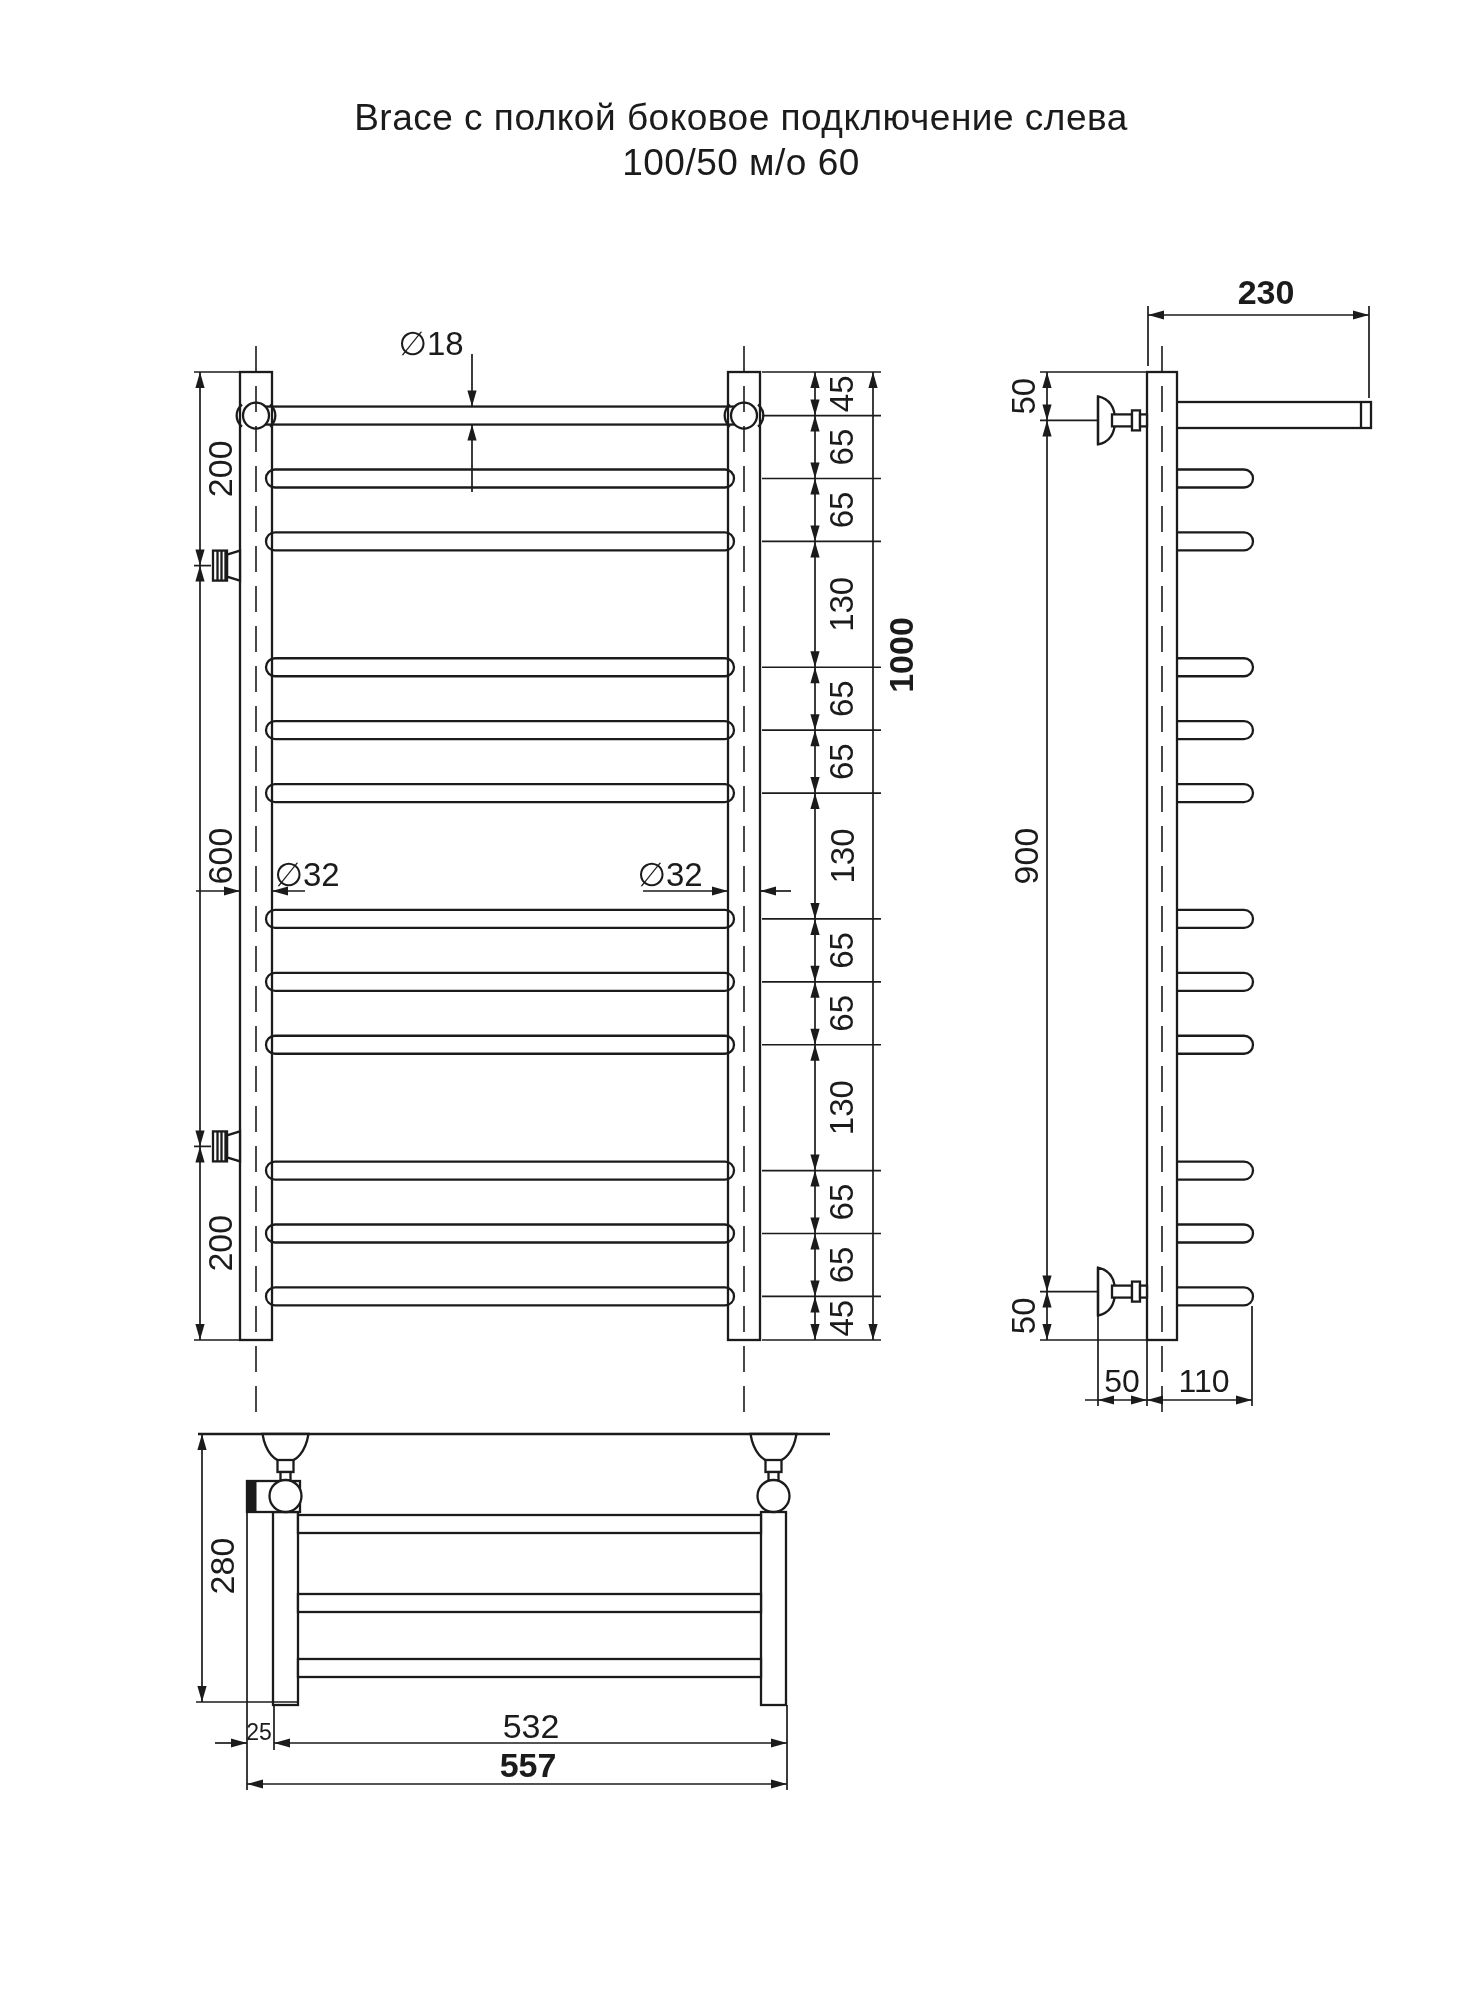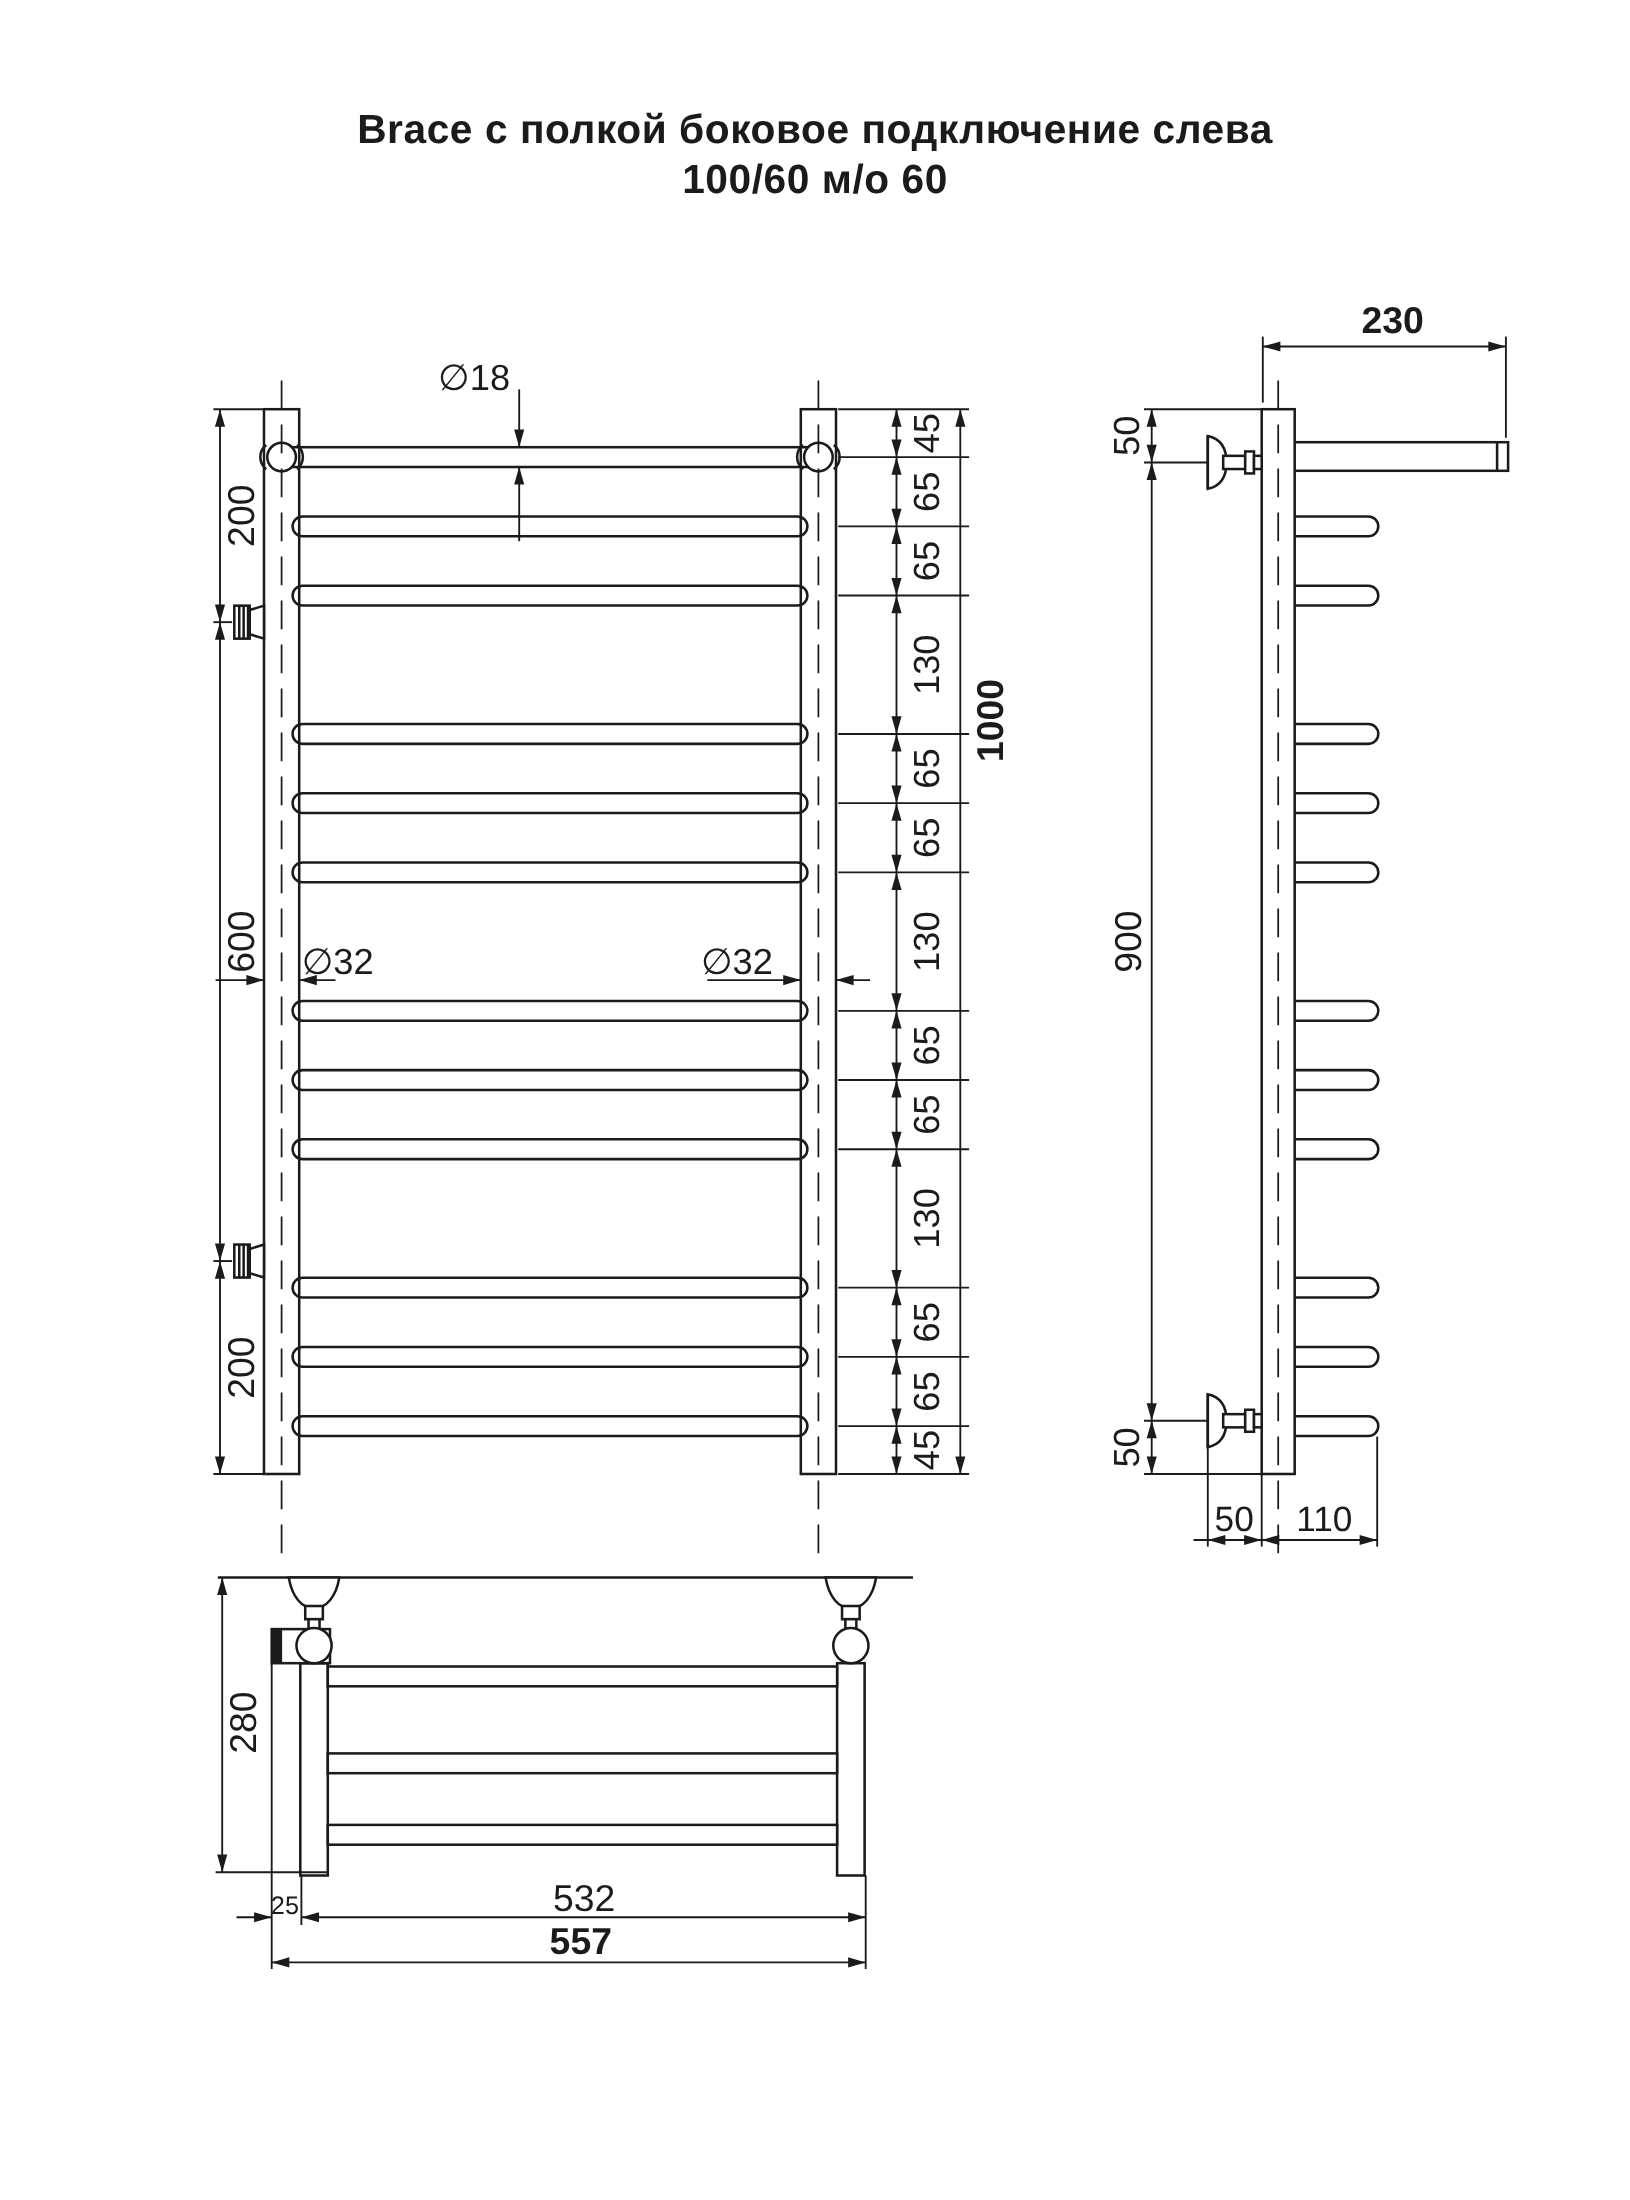--- a/index.html
+++ b/index.html
@@ -1,37 +1,37 @@
 <!DOCTYPE html>
 <html><head>
 <meta charset="utf-8">
 <style>
   html,body{margin:0;padding:0;background:#ffffff;}
   .stage{position:relative;width:1482px;height:2000px;background:#ffffff;overflow:hidden;
          font-family:"Liberation Sans","DejaVu Sans",sans-serif;}
   .title-block{position:absolute;left:0;top:0;width:100%;text-align:center;color:#1b1b1b;}
-  .title-line{width:100%;font-size:37px;line-height:44px;letter-spacing:0.5px;font-weight:bold;}
+  .title-line{width:100%;font-size:37px;line-height:44px;letter-spacing:0.5px;}
   #t1{position:absolute;top:96px;left:0;right:0;}
   #t2{position:absolute;top:141px;left:0;right:0;}
   svg{position:absolute;left:0;top:0;}
   svg text{fill:#1b1b1b;}
   .ol{stroke:#1b1b1b;stroke-width:2.3;fill:none;}
   .olw{stroke:#1b1b1b;stroke-width:2.3;fill:#ffffff;}
   .dim{stroke:#1b1b1b;stroke-width:1.7;fill:none;}
   .cl{stroke:#1b1b1b;stroke-width:1.6;fill:none;stroke-dasharray:26 14;}
   .ar{fill:#1b1b1b;stroke:none;}
   .blk{fill:#1b1b1b;stroke:#1b1b1b;stroke-width:1;}
 </style>
 </head>
 <body>
 
 <div class="stage">
   <div class="title-block">
     <div id="t1" class="title-line">Brace с полкой  боковое подключение слева</div>
-    <div id="t2" class="title-line">100/60 м/о 60</div>
+    <div id="t2" class="title-line">100/50 м/о 60</div>
   </div>
   <svg id="cad" width="1482" height="2000" viewBox="0 0 1482 2000">
       <g>
         <rect x="266" y="469.48" width="468" height="18" class="olw" rx="9"></rect>
         <rect x="266" y="532.4" width="468" height="18" class="olw" rx="9"></rect>
         <rect x="266" y="658.24" width="468" height="18" class="olw" rx="9"></rect>
         <rect x="266" y="721.16" width="468" height="18" class="olw" rx="9"></rect>
         <rect x="266" y="784.0799999999999" width="468" height="18" class="olw" rx="9"></rect>
         <rect x="266" y="909.92" width="468" height="18" class="olw" rx="9"></rect>
         <rect x="266" y="972.84" width="468" height="18" class="olw" rx="9"></rect>

